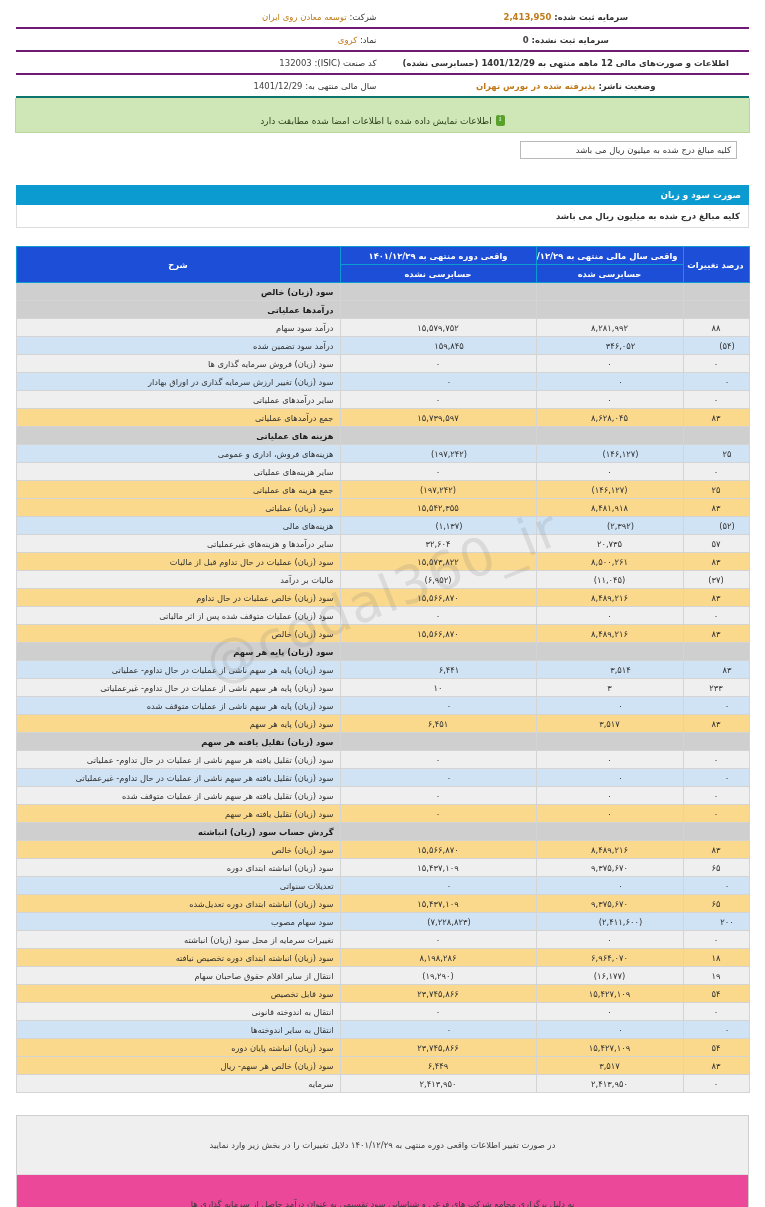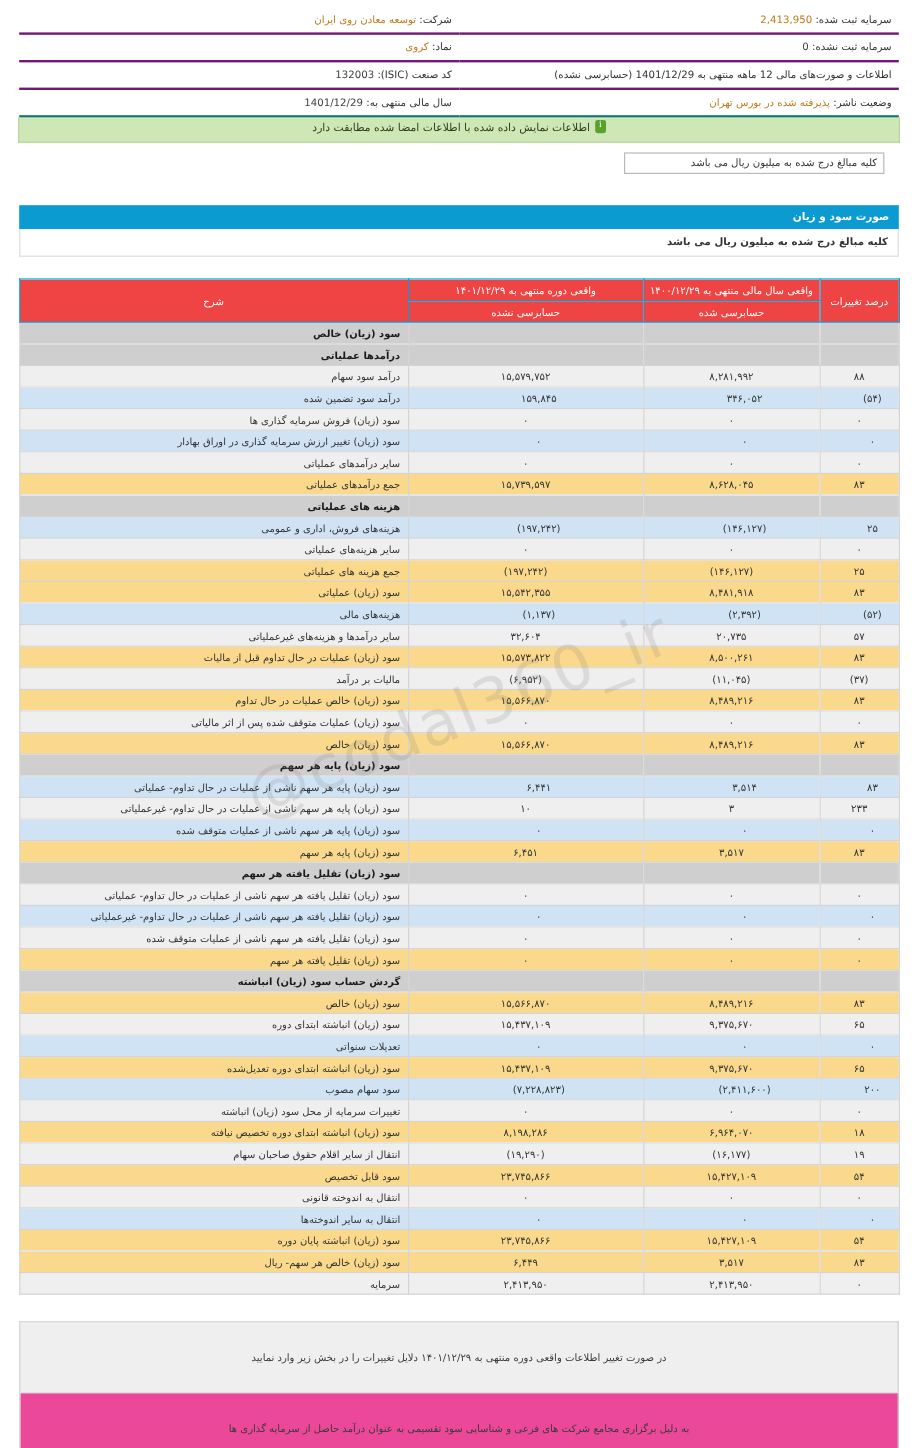--- a/index.html
+++ b/index.html
@@ -20,34 +20,34 @@
     border-bottom:2px solid #701a75;
     padding:3px 6px;
     height:15px;
     vertical-align:middle;
     font-size:8.5px;
     color:#3b3b3b;
     white-space:nowrap;
     overflow:hidden;
   }
   .hdr td.r{width:50%;text-align:right;}
-  .hdr td.l{width:50%;text-align:right;}
+  .hdr td.l{width:50%;text-align:center;font-weight:bold;}
   .lbl{color:#333;}
   .val{color:#c07a18;}
   .val-plain{color:#444;}
   .hdr tr:last-child td{border-bottom:2px solid #0f766e;}
 
   
   .greenbar{
     width:733px;margin:0 auto;
     background:#cfe7b6;
     border:1px solid #b9d79a;
     border-top:none;
     text-align:center;
-    padding:2px 0 6px 0;
+    padding:17px 0 6px 0;
     font-size:9px;
     color:#2c3f1c;
   }
   .greenbar .ico{
     display:inline-block;width:9px;height:11px;background:#5aa02c;
     border-radius:2px;position:relative;vertical-align:-2px;margin-left:4px;
   }
   .greenbar .ico:after{
     content:"i";position:absolute;left:0;right:0;top:-1px;color:#fff;
     font-size:8px;text-align:center;font-family:"Liberation Serif",serif;
@@ -91,21 +91,21 @@
   }
   .fin th,.fin td{
     border:1px solid #d4d4d4;
     padding:2px 5px;
     height:13px;
     font-size:8.3px;
     vertical-align:middle;
     overflow:hidden;white-space:nowrap;
   }
   .fin thead th{
-    background:#ef4444;color:#fff;font-weight:normal;
+    background:#1d4ed8;color:#fff;font-weight:bold;
     border-color:#0b9bd1;
     text-align:center;
     font-size:8.4px;
   }
   .fin thead th.desc{text-align:center;}
   col.c-desc{width:324px;}
   col.c-cur{width:196px;}
   col.c-prv{width:147px;}
   col.c-pct{width:66px;}
 

